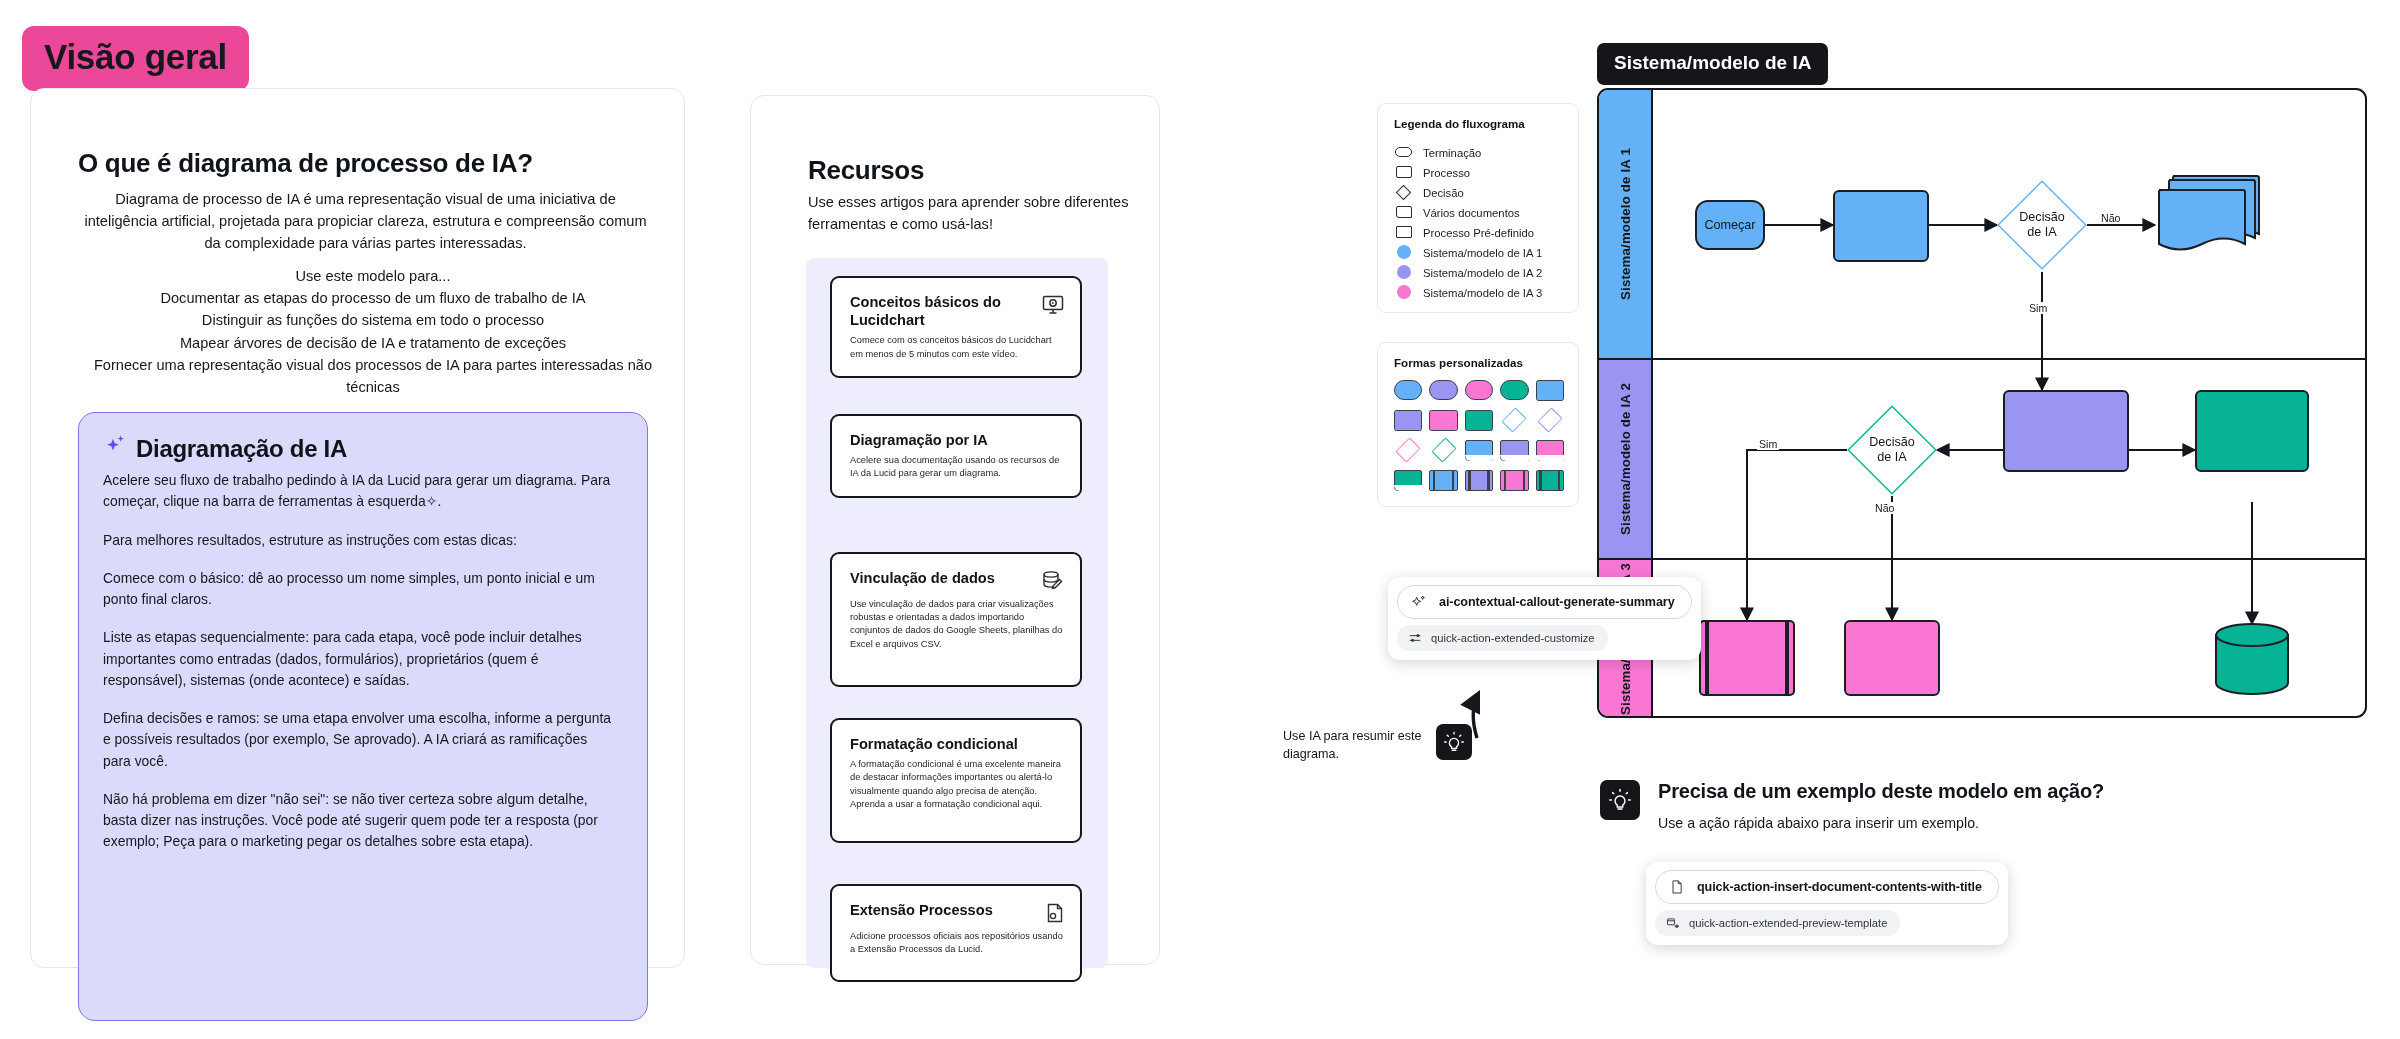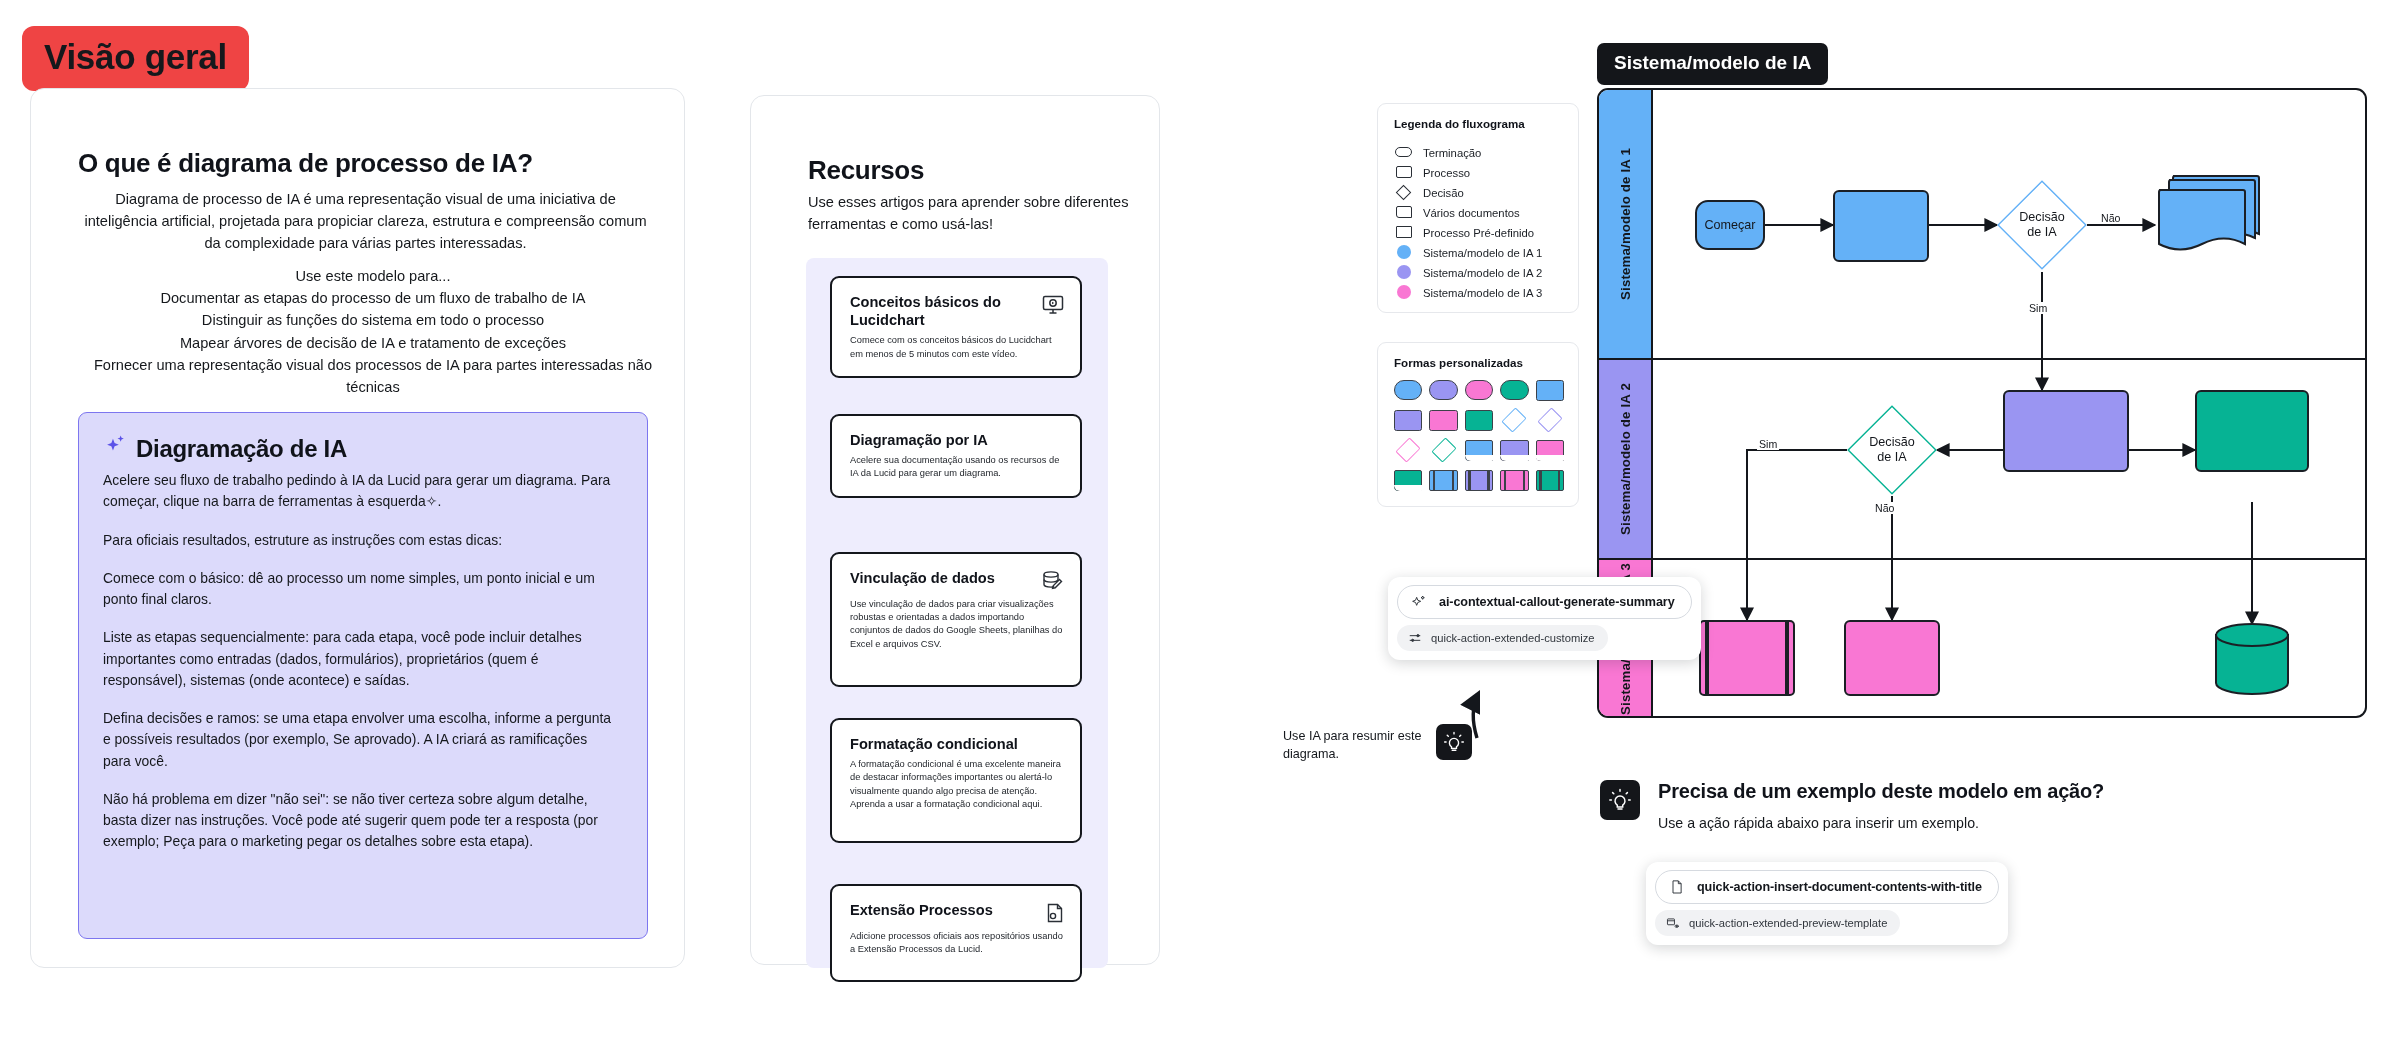--- a/index.html
+++ b/index.html
@@ -10,21 +10,21 @@
     overflow: hidden;
   }
   .page { position: relative; width: 2400px; height: 1039px; }
 
   
   .abs { position: absolute; }
 
   
   #overview-pill {
     left: 22px; top: 26px;
-    background: #ef4444;
+    background: #ec4899;
     border-radius: 12px;
     padding: 11px 22px 14px 22px;
     font-size: 35px; font-weight: bold; color: #15181c;
     letter-spacing: -0.3px;
   }
 
   
   #overview-card {
     left: 30px; top: 88px; width: 655px; height: 880px;
     background: #fff; border: 1px solid #e3e6ea; border-radius: 14px;
@@ -32,22 +32,22 @@
   #overview-h1 {
     left: 78px; top: 148px;
     font-size: 26px; font-weight: bold; color: #10131a; letter-spacing: -0.3px;
   }
   .body-txt { font-size: 14.6px; line-height: 1.52; color: #15181c; text-align: center; }
   #overview-intro { left: 78px; top: 188px; width: 575px; }
   #overview-uses  { left: 78px; top: 265px; width: 590px; }
 
   
   #ai-box {
-    left: 78px; top: 412px; width: 570px; height: 527px;
-    background: #dcdafb; border: 1.6px solid #7d76ef; border-radius: 9px;
+    left: 78px; top: 412px; width: 570px; height: 609px;
+    background: #dcdafb; border: 1.6px solid #7d76ef; border-radius: 17px;
   }
   #ai-box-inner { position: absolute; left: 24px; top: 20px; width: 510px; }
   #ai-title-row { display: flex; align-items: center; gap: 7px; margin-bottom: 6px; }
   #ai-title-row .sparkle { color: #5b52e8; font-size: 27px; line-height: 1; }
   #ai-title { font-size: 24px; font-weight: bold; color: #10131a; letter-spacing: -0.3px; }
   .ai-p { font-size: 13.9px; line-height: 1.53; color: #15181c; margin-bottom: 17px; }
 
   
   #resources-card {
     left: 750px; top: 95px; width: 410px; height: 870px;
@@ -218,21 +218,21 @@
       <div id="ai-title-row">
         <span class="sparkle">
           <svg viewBox="0 0 24 24" width="26" height="26" fill="#5b52e8" aria-hidden="true">
             <path d="M9.2 5.4l1.5 3.9 3.9 1.5-3.9 1.5-1.5 3.9-1.5-3.9-3.9-1.5 3.9-1.5z"></path>
             <path d="M16.3 2.2l.8 2.1 2.1.8-2.1.8-.8 2.1-.8-2.1-2.1-.8 2.1-.8z"></path>
           </svg>
         </span>
         <span id="ai-title">Diagramação de IA</span>
       </div>
       <p class="ai-p">Acelere seu fluxo de trabalho pedindo à IA da Lucid para gerar um diagrama. Para começar, clique na barra de ferramentas à esquerda✧.</p>
-      <p class="ai-p">Para oficiais resultados, estruture as instruções com estas dicas:</p>
+      <p class="ai-p">Para melhores resultados, estruture as instruções com estas dicas:</p>
       <p class="ai-p">Comece com o básico: dê ao processo um nome simples, um ponto inicial e um ponto final claros.</p>
       <p class="ai-p"> Liste as etapas sequencialmente: para cada etapa, você pode incluir detalhes importantes como entradas (dados, formulários), proprietários (quem é responsável), sistemas (onde acontece) e saídas.</p>
       <p class="ai-p">Defina decisões e ramos: se uma etapa envolver uma escolha, informe a pergunta e possíveis resultados (por exemplo, Se aprovado). A IA criará as ramificações para você.</p>
       <p class="ai-p">Não há problema em dizer "não sei": se não tiver certeza sobre algum detalhe, basta dizer nas instruções. Você pode até sugerir quem pode ter a resposta (por exemplo; Peça para o marketing pegar os detalhes sobre esta etapa).</p>
     </div>
   </div>
 
   <div class="abs" id="resources-card"></div>
   <div class="abs" id="resources-h1">Recursos</div>
   <div class="abs" id="resources-sub">Use esses artigos para aprender sobre diferentes ferramentas e como usá-las!</div>

